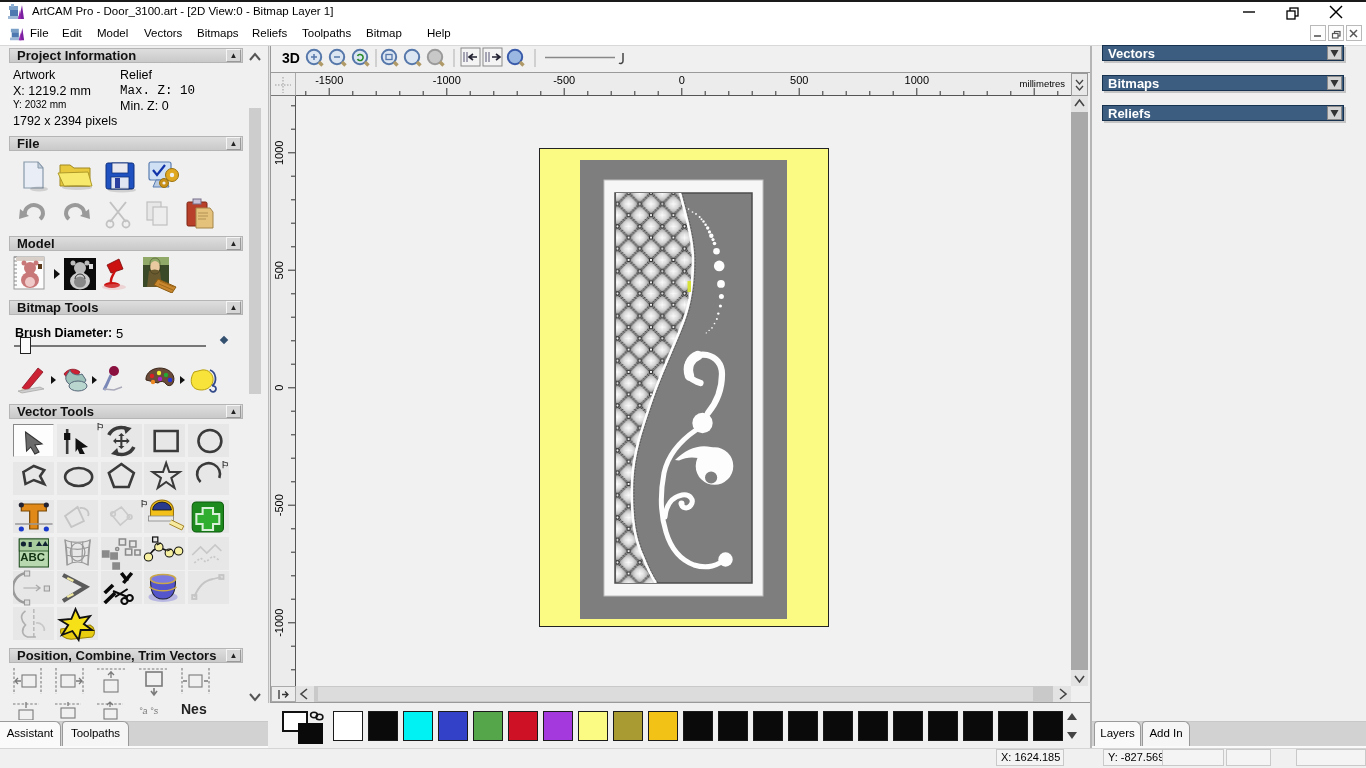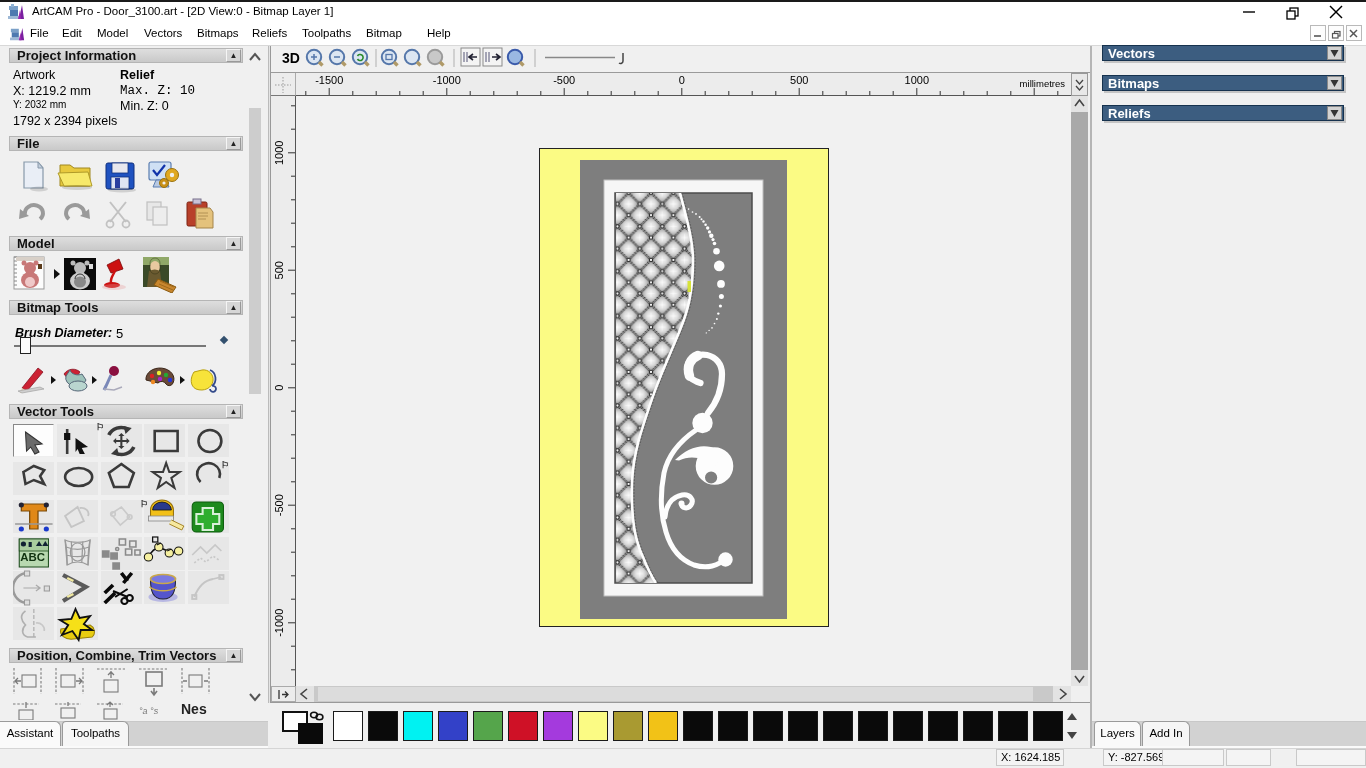--- a/index.html
+++ b/index.html
@@ -59,21 +59,21 @@
 <line x1="4" y1="11" x2="11" y2="11" stroke="#555" stroke-width="1.6"></line>
 <rect x="24.5" y="6.5" width="5.5" height="4.5" fill="none" stroke="#555" stroke-width="1.2"></rect>
 <rect x="22.5" y="8.5" width="5.5" height="4.5" fill="#fdfdfd" stroke="#555" stroke-width="1.2"></rect>
 <line x1="40" y1="5" x2="47" y2="12" stroke="#555" stroke-width="1.5"></line>
 <line x1="47" y1="5" x2="40" y2="12" stroke="#555" stroke-width="1.5"></line>
 </svg>
 <div class="abs" style="left:0;top:46px;width:268px;height:722px;background:#f0f0f0;"></div>
 <div class="abs" style="left:268px;top:46px;width:3px;height:657px;background:#e4e4e4;border-left:1px solid #bbb;border-right:1px solid #999;"></div>
 <div class="hdr" style="top:48px;">Project Information<span class="hdrbtn">▲</span></div>
 <div class="abs" style="left:13px;top:68px;font-size:12.5px;font-weight:normal;">Artwork</div>
-<div class="abs" style="left:120px;top:68px;font-size:12.5px;font-weight:bold;">Relief</div>
+<div class="abs" style="left:120px;top:68px;font-size:12.5px;font-weight:normal;">Relief</div>
 <div class="abs" style="left:13px;top:84px;font-size:12.5px;">X: 1219.2 mm</div>
 <div class="abs" style="left:120px;top:84px;font-size:12.5px;font-family:Liberation Mono, monospace;">Max. Z: 10</div>
 <div class="abs" style="left:13px;top:99px;font-size:10px;">Y: 2032 mm</div>
 <div class="abs" style="left:120px;top:99px;font-size:12.5px;">Min. Z: 0</div>
 <div class="abs" style="left:13px;top:114px;font-size:12.5px;">1792 x 2394 pixels</div>
 <div class="hdr" style="top:136px;">File<span class="hdrbtn">▲</span></div>
 <svg class="abs" style="left:14px;top:158px" width="230" height="72" viewBox="0 0 230 72">
 
 <path d="M10,4 L24,4 L29,10 L29,30 L10,30 Z" fill="#e9eef6" stroke="#8899aa" stroke-width="1.2"></path>
 <path d="M24,4 L24,10 L29,10 Z" fill="#c3cfdd" stroke="#8899aa" stroke-width="1"></path>
@@ -145,21 +145,21 @@
 
 <rect x="131" y="2" width="26" height="30" fill="#3a4a28"></rect>
 <rect x="131" y="2" width="26" height="8" fill="#90a868"></rect>
 <ellipse cx="143" cy="12" rx="5" ry="6" fill="#e8c9a0"></ellipse>
 <path d="M137,16 q6,-3 11,0 l2,16 l-15,0 Z" fill="#6a5a30"></path>
 <path d="M138,8 a5,5 0 0 1 10,0 l0,6 a5,5 0 0 1 -10,0 Z" fill="none" stroke="#2a2a10" stroke-width="1" opacity="0.4"></path>
 <path d="M146,24 l18,8 l-4,6 l-18,-8 Z" fill="#c8862e" stroke="#8a5a10" stroke-width="1"></path>
 <path d="M148,26 l14,6 M147,29 l14,6" stroke="#a06a1a" stroke-width="1"></path>
 </svg>
 <div class="hdr" style="top:300px;">Bitmap Tools<span class="hdrbtn">▲</span></div>
-<div class="abs" style="left:15px;top:326px;font-size:12.5px;font-weight:bold;font-style:italic;">Brush Diameter:</div>
+<div class="abs" style="left:15px;top:326px;font-size:12.5px;font-weight:bold;">Brush Diameter:</div>
 <div class="abs" style="left:116px;top:326px;font-size:13px;">5</div>
 <div class="abs" style="left:14px;top:345px;width:192px;height:1.5px;background:#777;"></div>
 <div class="abs" style="left:20px;top:337px;width:11px;height:17px;background:#fcfcfc;border:1.5px solid #222;"></div>
 <div class="abs" style="left:221px;top:337px;width:6px;height:6px;background:#33506e;transform:rotate(45deg);"></div>
 <svg class="abs" style="left:14px;top:364px" width="220" height="30" viewBox="0 0 220 30">
 
 <path d="M8,24 L24,4 L29,8 L13,27 Z" fill="#cc2233" stroke="#881122" stroke-width="0.8"></path>
 <path d="M8,24 L13,27 L6,29 Z" fill="#e8d0b0"></path>
 <path d="M4,27 l22,-4 l4,2 l-22,4 Z" fill="#cfcfcf" stroke="#999" stroke-width="0.6"></path>
 <path d="M37,12 l5,4 l-5,4 Z" fill="#111"></path>

